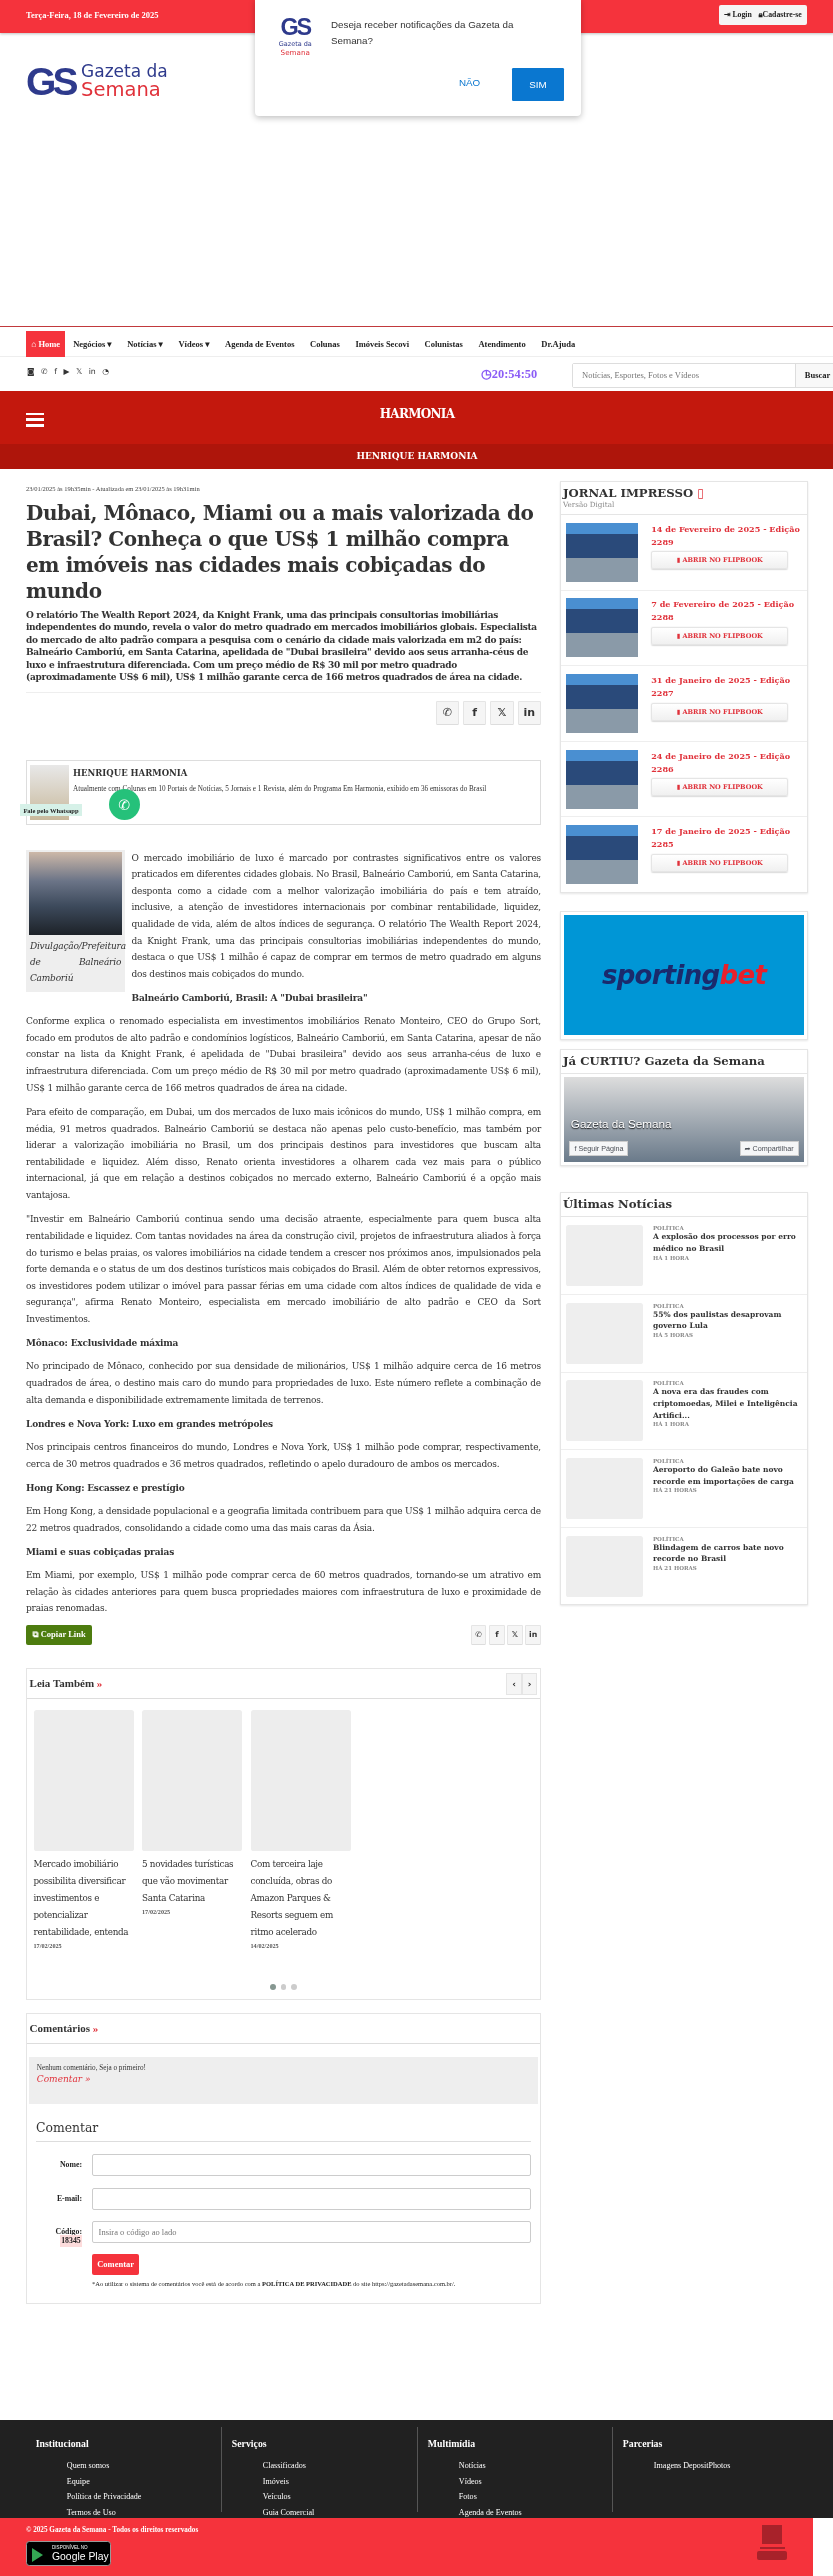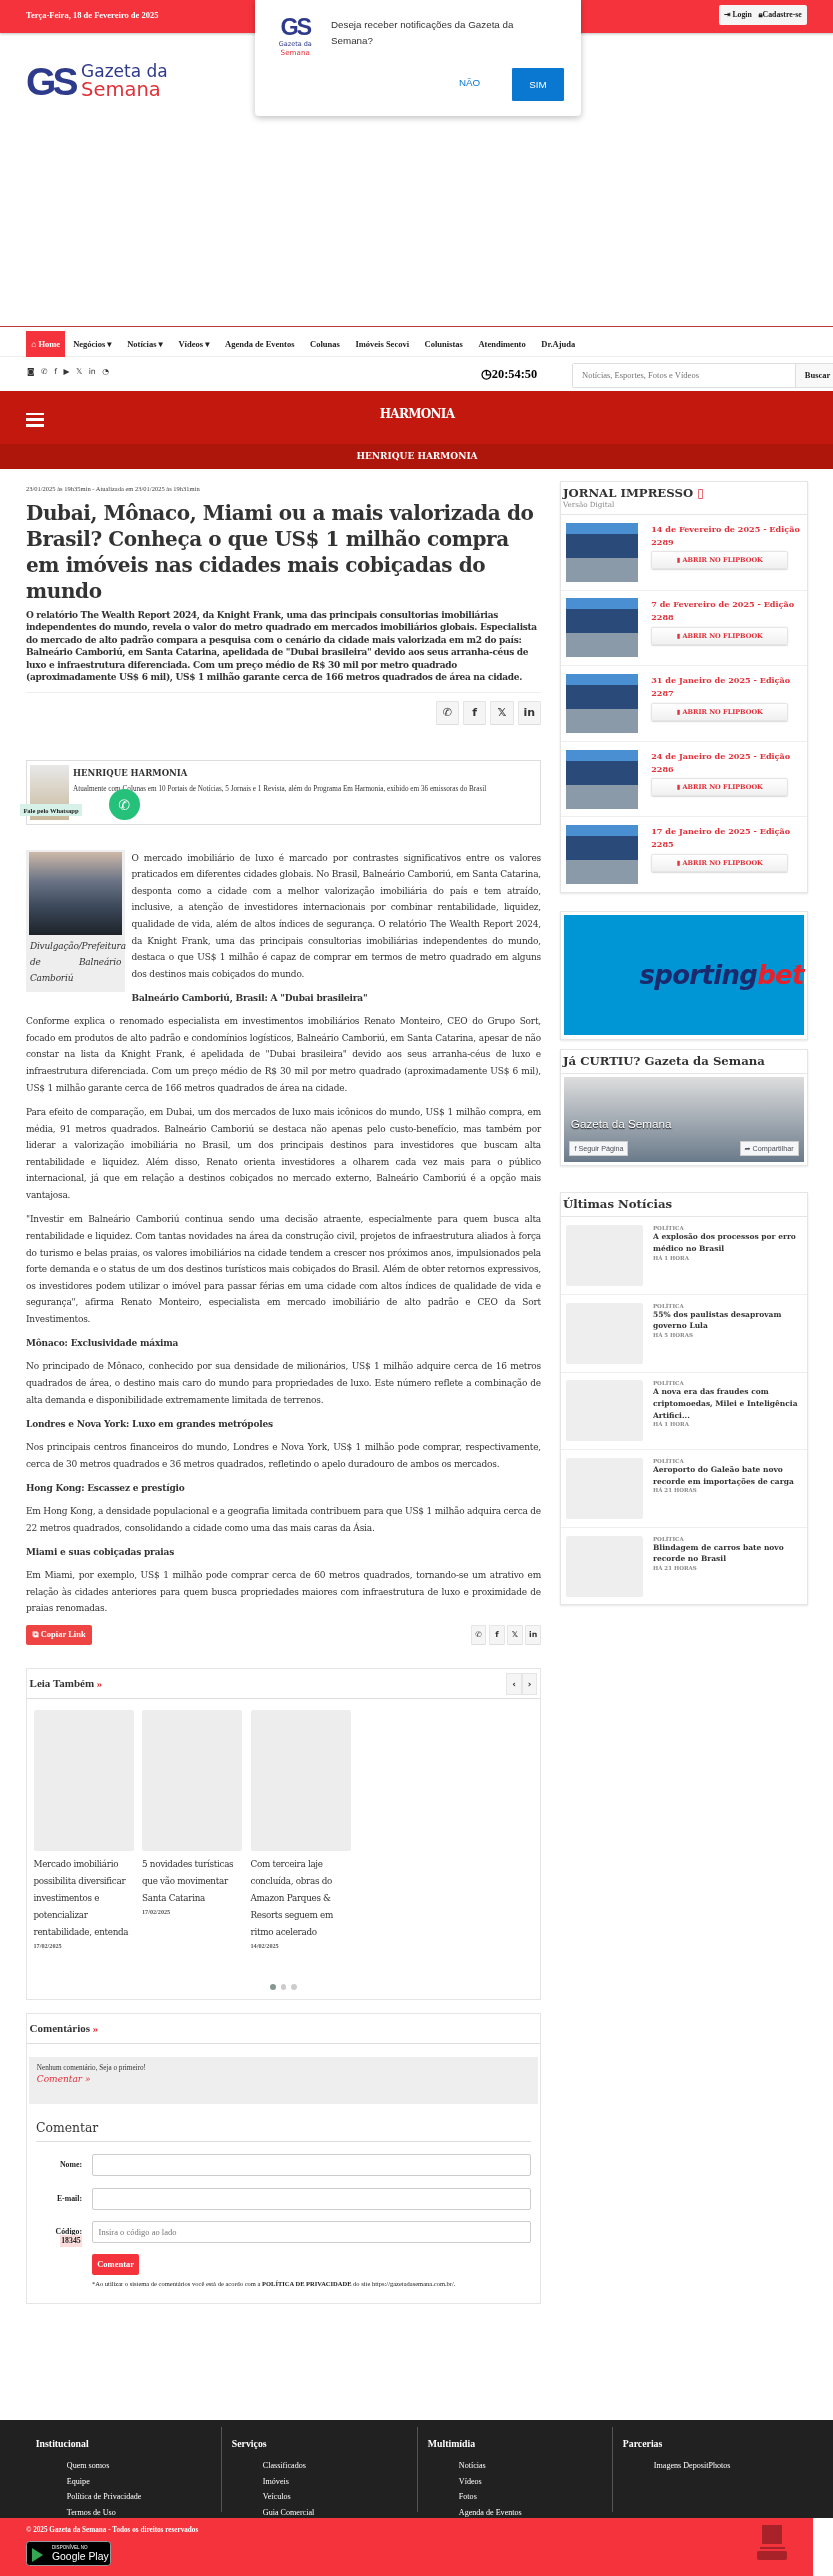--- a/index.html
+++ b/index.html
@@ -20,21 +20,21 @@
 .popup .plogo .t2{font-family:"DejaVu Sans",sans-serif;font-size:7.2px;color:#e0313a;display:block}
 .popup .msg{position:absolute;left:76px;top:17px;width:195px;font-family:"Liberation Sans",sans-serif;font-size:9.8px;line-height:16.3px;color:#333}
 .popup .no{position:absolute;left:195px;top:66px;width:39px;height:33px;line-height:33px;text-align:center;color:#0a77d0;font-family:"Liberation Sans",sans-serif;font-size:9.8px}
 .popup .yes{position:absolute;left:257px;top:68px;width:52px;height:33px;line-height:33px;background:#0a77d0;color:#fff;text-align:center;border-radius:1.3px;font-family:"Liberation Sans",sans-serif;font-size:9.8px}
 .nav{position:absolute;left:0;top:326px;width:834px;height:31px;border-top:0.7px solid #c1393d;border-bottom:0.7px solid #eee;background:#fff}
 .nav ul{list-style:none;display:flex;position:absolute;left:26px;top:3.9px;height:26px}
 .nav li{padding:0 7.8px;line-height:26px;font-family:"Liberation Serif",serif;font-size:8.5px;font-weight:bold;color:#222}
 .nav li.home{background:#f5333c;color:#fff;padding:0 5.2px}
 .subnav{position:absolute;left:0;top:357px;width:834px;height:33px}
 .social{position:absolute;left:27px;top:10.4px;display:flex;gap:6.5px;font-family:"DejaVu Sans",sans-serif;font-size:7.8px;color:#333}
-.clock{position:absolute;left:481px;top:8.5px;font-family:"Liberation Serif",serif;font-weight:bold;font-size:12.4px;color:#000000}
+.clock{position:absolute;left:481px;top:8.5px;font-family:"Liberation Serif",serif;font-weight:bold;font-size:12.4px;color:#8b5cf6}
 .search{position:absolute;left:572px;top:5.9px;width:268px;height:25px;border:0.7px solid #ddd;border-radius:2px;display:flex}
 .search input{flex:1;border:0;padding:0 9px;font-family:"Liberation Serif",serif;font-size:8.5px;color:#888;background:#fff;outline:0}
 .search button{width:44px;border:0;border-left:0.7px solid #ddd;background:#f8f8f8;font-family:"Liberation Serif",serif;font-weight:bold;font-size:8.5px;color:#222}
 .banner{position:absolute;left:0;top:391px;width:834px;height:78px;background:#c3180d}
 .banner .ham{position:absolute;left:26px;top:21.5px;width:18px;height:14.3px}
 .banner .ham i{display:block;height:2.6px;background:#fff;margin-bottom:3.3px}
 .banner .title{position:absolute;left:0;right:0;top:15.6px;text-align:center;color:#fff;font-family:"DejaVu Serif",serif;font-weight:bold;font-size:12px;letter-spacing:-0.7px}
 .banner .sub{position:absolute;left:0;right:0;top:53px;height:25px;background:#ae150b;text-align:center;line-height:25px;color:#fff;font-family:"DejaVu Serif",serif;font-weight:bold;font-size:9px}
 .main{position:absolute;left:26px;top:485px;width:515px}
 .meta{font-size:6.5px;color:#444;font-family:"Liberation Serif",serif}
@@ -48,21 +48,21 @@
 .author .bio{position:absolute;left:46px;top:22px;font-size:7.2px;line-height:13.7px;color:#333;font-family:"Liberation Serif",serif;width:430px}
 .wa-label{position:absolute;left:-6.5px;top:804px;background:#d6f1e8;padding:2.6px 3.9px;font-size:6.5px;font-weight:bold;font-family:"Liberation Serif",serif;color:#222}
 .wa-btn{position:absolute;left:83px;top:789px;width:31px;height:31px;border-radius:50%;background:#25c17a;color:#fff;display:flex;align-items:center;justify-content:center;font-size:14.3px;font-family:"DejaVu Sans",sans-serif}
 .body{margin-top:25px;font-family:"DejaVu Serif",serif;font-size:9px;line-height:16.6px;color:#333;text-align:justify;letter-spacing:-0.2px}
 .body p{margin-bottom:7.8px}
 .body h3{font-size:9px;font-weight:900;margin-bottom:6.5px}
 .figure{float:left;width:99px;margin:0 6.5px 3.9px 0;background:#eee;padding:2.6px}
 .figure .img{height:83px;background:linear-gradient(180deg,#cdb8a8 0%,#6b7487 35%,#3d4a5c 65%,#1d2228 100%)}
 .figure .cap{font-style:italic;font-size:9px;line-height:16.3px;padding:2.6px 1.3px;font-family:"DejaVu Serif",serif}
 .actions{display:flex;justify-content:space-between;align-items:center;margin-top:3.9px}
-.copy{background:#ef4444;color:#fff;font-family:"Liberation Serif",serif;font-weight:bold;font-size:8.5px;padding:4.6px 6.5px;border-radius:2px}
+.copy{background:#4d7c0f;color:#fff;font-family:"Liberation Serif",serif;font-weight:bold;font-size:8.5px;padding:4.6px 6.5px;border-radius:2px}
 .actions .shr{display:flex;gap:2.6px}
 .actions .sbtn{width:15.6px;height:19.5px;font-size:7.8px}
 .panel{border:0.7px solid #e5e5e5;margin-top:14.3px;position:relative}
 .panel .ph{height:30px;border-bottom:0.7px solid #ddd;position:relative}
 .panel .ph h4{position:absolute;left:2.6px;top:7.8px;font-family:"Liberation Serif",serif;font-weight:bold;font-size:11px;color:#333}
 .panel .ph h4 span{color:#e0313a}
 .arrows{position:absolute;right:2.6px;top:3.9px;display:flex}
 .arrows div{width:15.6px;height:22px;background:#f5f5f5;border:0.7px solid #e5e5e5;display:flex;align-items:center;justify-content:center;font-family:"DejaVu Sans",sans-serif;font-weight:bold;font-size:9px;color:#333}
 .cards{display:flex;gap:8.5px;padding:10.4px 2.6px 0 6.5px}
 .card{width:100px}
@@ -88,21 +88,21 @@
 .box{border:0.7px solid #e5e5e5;box-shadow:0 0.7px 2px rgba(0,0,0,.1);margin-bottom:9px;background:#fff}
 .box .bh{padding:3.9px 2px 5.2px;border-bottom:0.7px solid #e5e5e5}
 .box .bh h4{font-family:"DejaVu Serif",serif;font-weight:bold;font-size:11.7px;color:#333}
 .box .bh .sub{font-size:7.2px;color:#888;font-family:"DejaVu Serif",serif}
 .ed{display:flex;padding:7.8px 5.2px;border-bottom:0.7px solid #eee}
 .ed .cover{width:72px;height:59px;background:linear-gradient(180deg,#4a8fd1 0 18%,#2a4a7a 18% 60%,#8a9aa8 60%)}
 .ed .info{margin-left:13px;flex:1}
 .ed .info .et{font-family:"DejaVu Serif",serif;font-weight:bold;font-size:8.1px;line-height:13px;color:#e0313a}
 .ed .info .ob{margin-top:2.6px;width:137px;height:18px;background:linear-gradient(#fff,#f0f0f0);border:0.7px solid #e5e5e5;box-shadow:0 0.7px 1.3px rgba(0,0,0,.15);border-radius:2px;text-align:center;line-height:17px;font-family:"DejaVu Serif",serif;font-weight:bold;font-size:6.5px;color:#e0313a}
 .ad{padding:3.3px}
-.ad .adin{height:120px;background:#0096d6;display:flex;align-items:center;justify-content:flex-end;font-family:"DejaVu Sans",sans-serif;font-weight:900;font-style:italic;font-size:26px;color:#1a2a6c;letter-spacing:-0.7px}
+.ad .adin{height:120px;background:#0096d6;display:flex;align-items:center;justify-content:center;font-family:"DejaVu Sans",sans-serif;font-weight:900;font-style:italic;font-size:26px;color:#1a2a6c;letter-spacing:-0.7px}
 .ad .adin span{color:#e8202b}
 .fb{margin:3.3px;height:85px;background:linear-gradient(180deg,#ddd,#6a7a8a);position:relative}
 .fb .fbt{position:absolute;left:6.5px;top:40px;color:#fff;font-family:"Liberation Sans",sans-serif;font-size:11.7px;text-shadow:0 0.7px 1.3px #000}
 .fb .follow,.fb .share{position:absolute;top:64px;background:#f5f6f7;border:0.7px solid #ccc;font-family:"Liberation Sans",sans-serif;font-size:7.2px;padding:2px 3.9px;color:#4b4f56}
 .fb .follow{left:5.2px}.fb .share{right:5.2px}
 .news{display:flex;padding:7.8px 5.2px;border-bottom:0.7px solid #eee}
 .news .ni{width:77px;height:61px;background:#eee;border-radius:2.6px}
 .news .nt{margin-left:9.8px;flex:1}
 .news .cat{font-family:"DejaVu Serif",serif;font-weight:bold;font-size:5.5px;color:#888}
 .news .tt{font-family:"DejaVu Serif",serif;font-weight:bold;font-size:7.5px;line-height:11.7px;color:#333}

